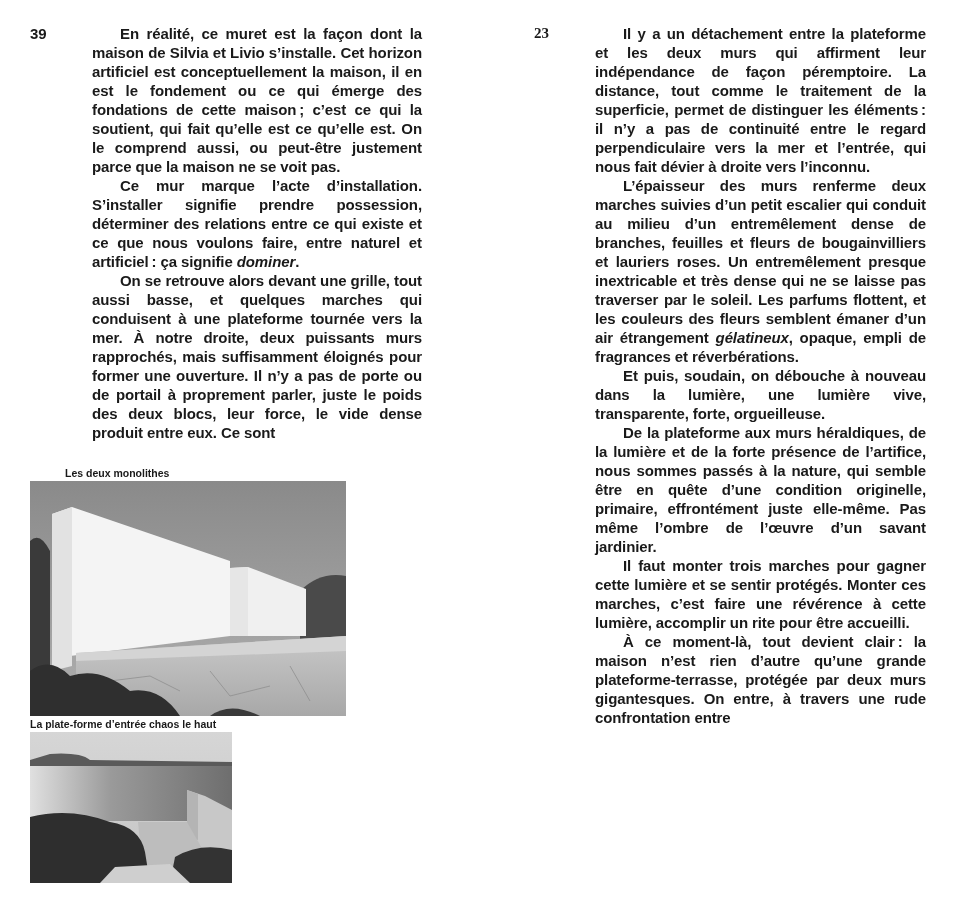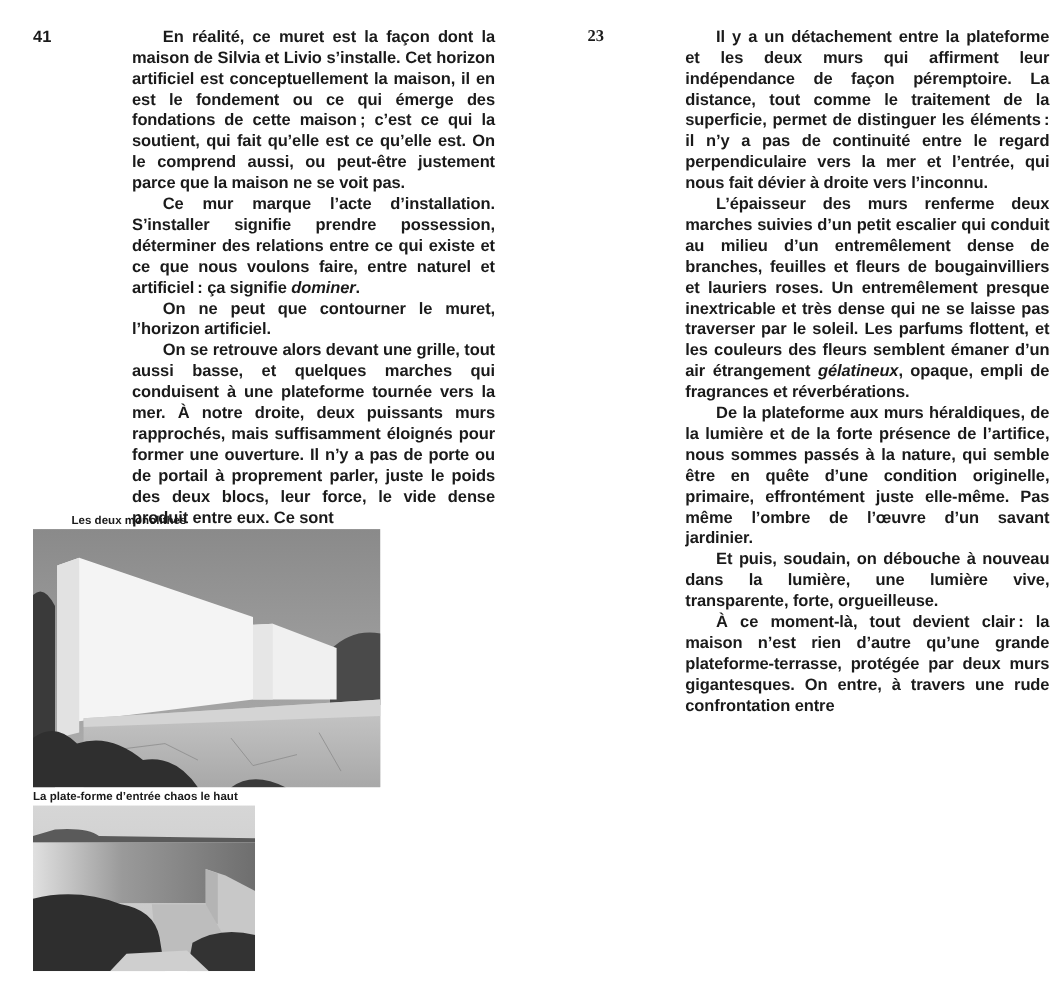--- a/index.html
+++ b/index.html
@@ -1,38 +1,37 @@
 <!DOCTYPE html>
 <html><head>
 <meta charset="utf-8">
 <style>
   html, body { margin:0; padding:0; background:#ffffff; }
   body { width:956px; height:912px; position:relative; overflow:hidden;
          font-family:"Liberation Sans", "DejaVu Sans", sans-serif; color:#1a1a1a; }
   .page-num { position:absolute; top:24px; font-size:15px; font-weight:bold; line-height:19px; }
   .col { position:absolute; top:24px; font-size:15px; line-height:19px; font-weight:600;
-         text-align:justify; hyphens:manual; letter-spacing:-0.1px;margin-left:28px; }
+         text-align:justify; hyphens:manual; letter-spacing:-0.1px; }
   .col p { margin:0; text-indent:28px; }
   .col p.noindent { text-indent:0; }
   .col em { font-style:italic; font-weight:700; }
   #left-col { left:92px; width:330px; }
   #right-col { left:595px; width:331px; }
   .caption { position:absolute; font-size:10.5px; font-weight:600; line-height:12px; left:30px; }
   .photo { position:absolute; overflow:hidden; }
   .photo svg { display:block; width:100%; height:100%; }
 </style>
 </head>
 <body>
 
 <div>
-  <div class="page-num" style="left:30px;">41</div>
+  <div class="page-num" style="left:30px;">39</div>
   <div class="col" id="left-col">
       <p><span>En réalité, ce muret est la façon dont la maison de Silvia et Livio s’installe. Cet horizon artificiel est conceptuellement la maison, il en est le fondement ou ce qui émerge des fondations de cette maison ; c’est ce qui la soutient, qui fait qu’elle est ce qu’elle est. On le comprend aussi, ou peut-être justement parce que la maison ne se voit pas.</span></p>
       <p><span>Ce mur marque l’acte d’installation. S’installer signifie prendre possession, déterminer des relations entre ce qui existe et ce que nous voulons faire, entre naturel et artificiel : ça signifie </span><em>dominer</em><span>.</span></p>
-      <p><span>On ne peut que contourner le muret, l’horizon artificiel.</span></p>
       <p><span>On se retrouve alors devant une grille, tout aussi basse, et quelques marches qui conduisent à une plateforme tournée vers la mer. À notre droite, deux puissants murs rapprochés, mais suffisamment éloignés pour former une ouverture. Il n’y a pas de porte ou de portail à proprement parler, juste le poids des deux blocs, leur force, le vide dense produit entre eux. Ce sont</span></p>
     </div>
 
   <div class="caption" style="top:467px;padding-left:35px;">Les deux monolithes</div>
   <div class="photo" style="left:30px; top:481px; width:316px; height:235px;" aria-label="Two large white monolithic walls standing on a cracked concrete platform under a grey sky, surrounded by shrubs">
     <svg viewBox="0 0 316 235" preserveAspectRatio="none">
       <defs>
         <linearGradient id="sky1" x1="0" y1="0" x2="0" y2="1">
           <stop offset="0" stop-color="#8a8a8a"></stop>
             <stop offset="1" stop-color="#b0b0b0"></stop>
@@ -91,17 +90,18 @@
       <polygon points="70,151 85,135 140,132 160,151" fill="#cfcfcf"></polygon>
     </svg>
   </div>
 </div>
 
 <div>
   <div class="page-num" style="left:534px;font-family:Liberation Serif, serif;">23</div>
   <div class="col" id="right-col">
       <p><span>Il y a un détachement entre la plateforme et les deux murs qui affirment leur indépendance de façon péremptoire. La distance, tout comme le traitement de la superficie, permet de distinguer les éléments : il n’y a pas de continuité entre le regard perpendiculaire vers la mer et l’entrée, qui nous fait dévier à droite vers l’inconnu.</span></p>
       <p><span>L’épaisseur des murs renferme deux marches suivies d’un petit escalier qui conduit au milieu d’un entremêlement dense de branches, feuilles et fleurs de bougainvilliers et lauriers roses. Un entremêlement presque inextricable et très dense qui ne se laisse pas traverser par le soleil. Les parfums flottent, et les couleurs des fleurs semblent émaner d’un air étrangement </span><em>gélatineux</em><span>, opaque, empli de fragrances et réverbérations.</span></p>
+      <p><span>Et puis, soudain, on débouche à nouveau dans la lumière, une lumière vive, transparente, forte, orgueilleuse.</span></p>
       <p><span>De la plateforme aux murs héraldiques, de la lumière et de la forte présence de l’artifice, nous sommes passés à la nature, qui semble être en quête d’une condition originelle, primaire, effrontément juste elle-même. Pas même l’ombre de l’œuvre d’un savant jardinier.</span></p>
-      <p><span>Et puis, soudain, on débouche à nouveau dans la lumière, une lumière vive, transparente, forte, orgueilleuse.</span></p>
+      <p><span>Il faut monter trois marches pour gagner cette lumière et se sentir protégés. Monter ces marches, c’est faire une révérence à cette lumière, accomplir un rite pour être accueilli.</span></p>
       <p><span>À ce moment-là, tout devient clair : la maison n’est rien d’autre qu’une grande plateforme-terrasse, protégée par deux murs gigantesques. On entre, à travers une rude confrontation entre</span></p>
     </div>
 </div>
 
 </body></html>

